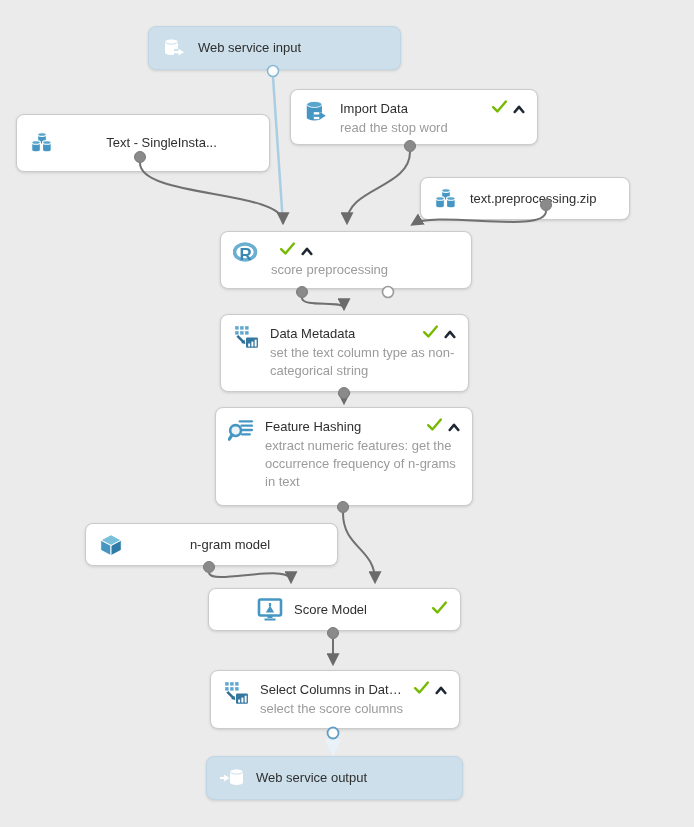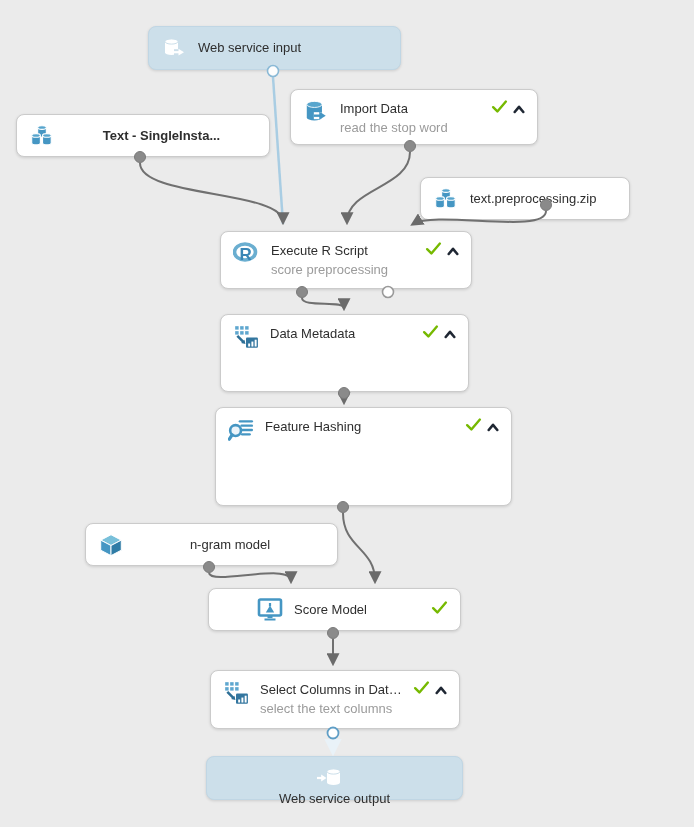--- a/index.html
+++ b/index.html
@@ -85,21 +85,21 @@
         <path d="M17.5,12.8 L23,16.2 L17.5,19.6 z" fill="#ffffff"></path>
       </svg>
     </span>
     <div class="content">
         <div class="row">
       <span class="title">Web service input</span>
     </div>
       </div>
   </div>
 
-  <div class="node single" style="left:16px;top:114px;width:254px;height:43px;font-weight:bold;">
+  <div class="node single" style="left:16px;top:114px;width:254px;height:58px;">
     <span class="icon">
       <svg width="26" height="26" viewBox="0 0 24 24">
         <g stroke="#ffffff" stroke-width="1">
           <path d="M8,4.2 v7 a4,1.7 0 0 0 8,0 v-7" fill="#4596c3"></path>
             <ellipse cx="12" cy="4.2" rx="4" ry="1.7" fill="#57a5cd"></ellipse>
           <path d="M2.5,11.5 v7 a4,1.7 0 0 0 8,0 v-7" fill="#4596c3"></path>
             <ellipse cx="6.5" cy="11.5" rx="4" ry="1.7" fill="#57a5cd"></ellipse>
           <path d="M12.5,11.5 v7 a4,1.7 0 0 0 8,0 v-7" fill="#4596c3"></path>
             <ellipse cx="16.5" cy="11.5" rx="4" ry="1.7" fill="#57a5cd"></ellipse>
         </g>
@@ -134,21 +134,20 @@
 
   <div class="node" style="left:220px;top:231px;width:252px;height:58px;">
     <span class="icon">
       <svg width="27" height="24" viewBox="0 0 27 24">
         <ellipse cx="12" cy="11" rx="10.5" ry="8" fill="none" stroke="#6aaed0" stroke-width="3.6"></ellipse>
         <text x="6.5" y="19" font-family="Liberation Sans, sans-serif" font-size="17" font-weight="bold" fill="#3a86b5">R</text>
       </svg>
     </span>
     <div class="content">
       <div class="row">
-        <span class="title">Execute R Script</span>
         <span class="status">
           <span>
             <svg width="17" height="15" viewBox="0 0 24 20">
                 <path d="M3,11 L9,17 L21,3" fill="none" stroke="#76b900" stroke-width="3.4" stroke-linecap="round" stroke-linejoin="round"></path>
               </svg>
           </span>
           <span>
             <svg width="12" height="10" viewBox="0 0 14 11">
                 <path d="M2,9 L7,3 L12,9" fill="none" stroke="#1f2733" stroke-width="3" stroke-linecap="round" stroke-linejoin="round"></path>
               </svg>
@@ -187,24 +186,25 @@
                 <path d="M3,11 L9,17 L21,3" fill="none" stroke="#76b900" stroke-width="3.4" stroke-linecap="round" stroke-linejoin="round"></path>
               </svg>
           </span>
           <span>
             <svg width="12" height="10" viewBox="0 0 14 11">
                 <path d="M2,9 L7,3 L12,9" fill="none" stroke="#1f2733" stroke-width="3" stroke-linecap="round" stroke-linejoin="round"></path>
               </svg>
           </span>
         </span>
       </div>
-    </div>
-  </div>
-
-  <div class="node" style="left:215px;top:407px;width:297px;height:99px;">
+      <div class="subtitle">set the text column type as non-categorical string</div>
+    </div>
+  </div>
+
+  <div class="node" style="left:215px;top:407px;width:258px;height:99px;">
     <span class="icon">
       <svg width="26" height="26" viewBox="0 0 24 24">
         <g stroke="#4596c3" stroke-width="2.2" stroke-linecap="round">
           <path d="M11,4 H22"></path>
             <path d="M12.5,8 H22"></path>
             <path d="M12.5,12 H22"></path>
             <path d="M13,16 H20"></path>
         </g>
         <circle cx="7" cy="12.5" r="5" fill="#ebf4fa" stroke="#4596c3" stroke-width="2.4"></circle>
         <path d="M3.8,16.5 L1.2,20.5" stroke="#4596c3" stroke-width="3" stroke-linecap="round"></path>
@@ -219,20 +219,21 @@
                 <path d="M3,11 L9,17 L21,3" fill="none" stroke="#76b900" stroke-width="3.4" stroke-linecap="round" stroke-linejoin="round"></path>
               </svg>
           </span>
           <span>
             <svg width="12" height="10" viewBox="0 0 14 11">
                 <path d="M2,9 L7,3 L12,9" fill="none" stroke="#1f2733" stroke-width="3" stroke-linecap="round" stroke-linejoin="round"></path>
               </svg>
           </span>
         </span>
       </div>
+      <div class="subtitle">extract numeric features: get the occurrence frequency of n-grams in text</div>
     </div>
   </div>
 
   <div class="node single" style="left:85px;top:523px;width:253px;height:43px;">
     <span class="icon">
       <svg width="26" height="26" viewBox="0 0 24 24">
         <g stroke="#ffffff" stroke-width="0.9">
           <path d="M12,2.5 L21.5,7.5 L12,12.5 L2.5,7.5 z" fill="#79c0da"></path>
           <path d="M2.5,7.5 L12,12.5 V21.8 L2.5,16.8 z" fill="#4596c3"></path>
           <path d="M21.5,7.5 L12,12.5 V21.8 L21.5,16.8 z" fill="#2f7ca6"></path>
@@ -298,25 +299,25 @@
                 <path d="M3,11 L9,17 L21,3" fill="none" stroke="#76b900" stroke-width="3.4" stroke-linecap="round" stroke-linejoin="round"></path>
               </svg>
           </span>
           <span>
             <svg width="12" height="10" viewBox="0 0 14 11">
                 <path d="M2,9 L7,3 L12,9" fill="none" stroke="#1f2733" stroke-width="3" stroke-linecap="round" stroke-linejoin="round"></path>
               </svg>
           </span>
         </span>
       </div>
-      <div class="subtitle">select the text columns</div>
-    </div>
-  </div>
-
-  <div class="node io" style="left:206px;top:756px;width:257px;height:44px;flex-direction:column;">
+      <div class="subtitle">select the score columns</div>
+    </div>
+  </div>
+
+  <div class="node io" style="left:206px;top:756px;width:257px;height:44px;">
     <span class="icon">
       <svg width="26" height="24" viewBox="0 0 26 24">
         <path d="M1,12 h6" stroke="#ccdfea" stroke-width="6"></path>
         <rect x="1" y="10.9" width="5" height="2.2" fill="#ffffff"></rect>
         <path d="M5.2,8.6 L10.5,12 L5.2,15.4 z" fill="#ffffff"></path>
         <path d="M11,5.5 v11 a6.5,2.6 0 0 0 13,0 v-11" fill="#ffffff"></path>
         <ellipse cx="17.5" cy="5.5" rx="6.5" ry="2.6" fill="#ffffff" stroke="#ccdfea" stroke-width="1"></ellipse>
       </svg>
     </span>
     <div class="content">

